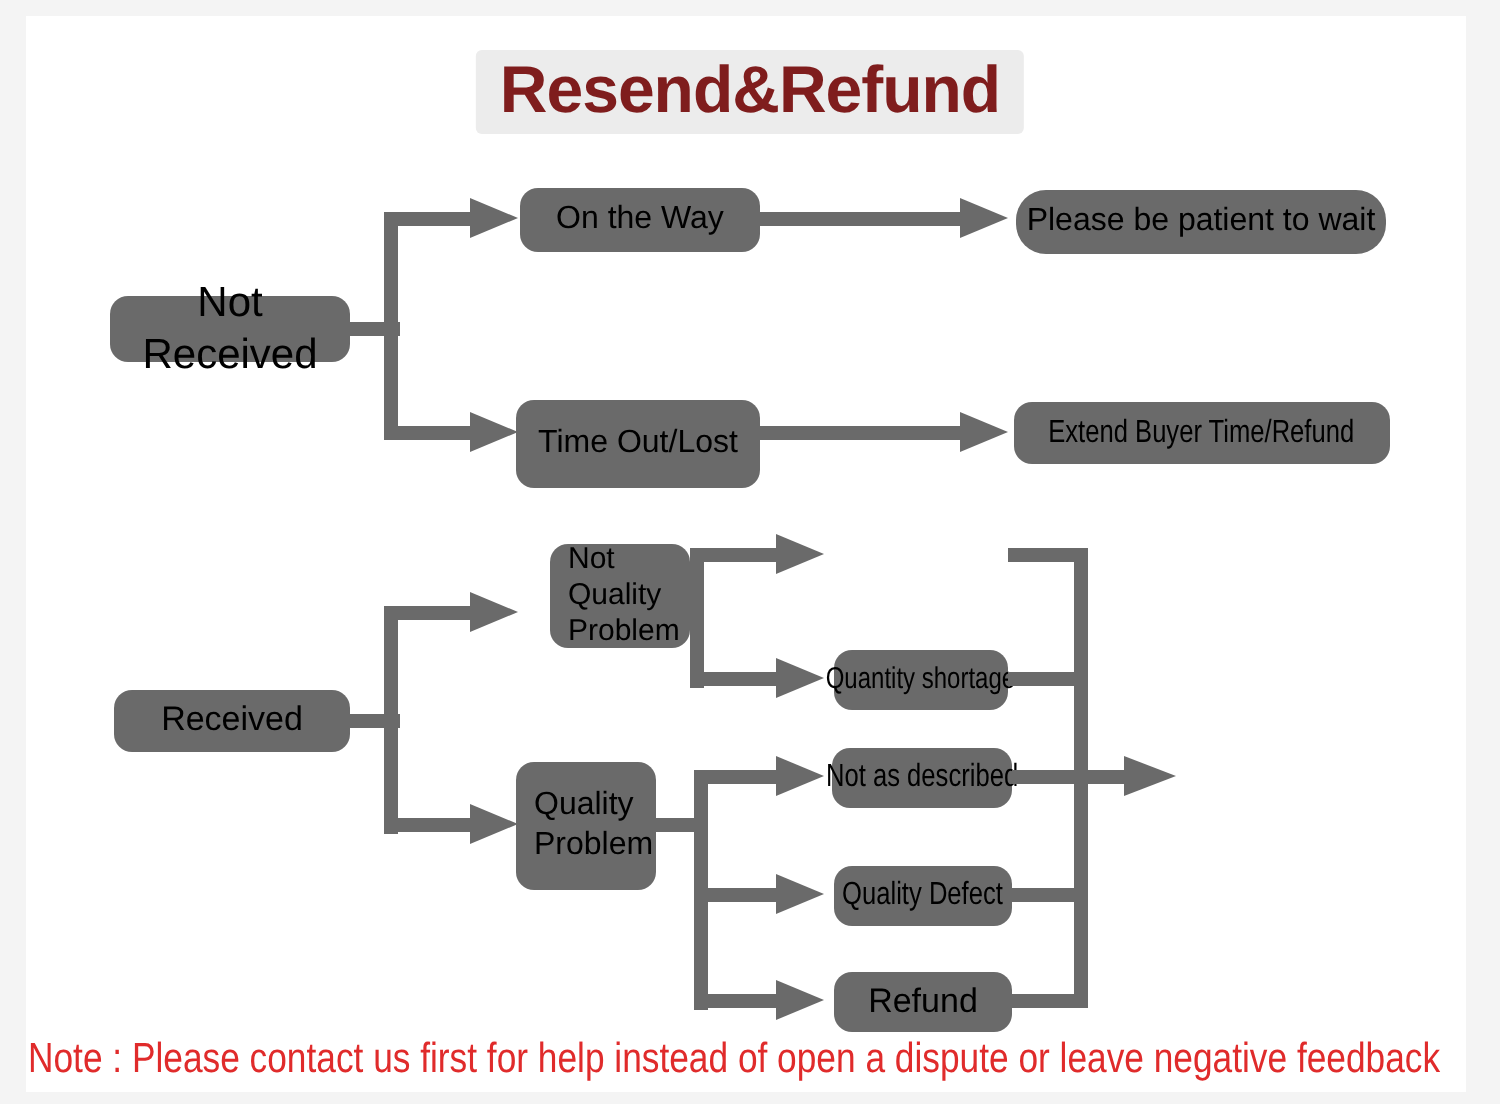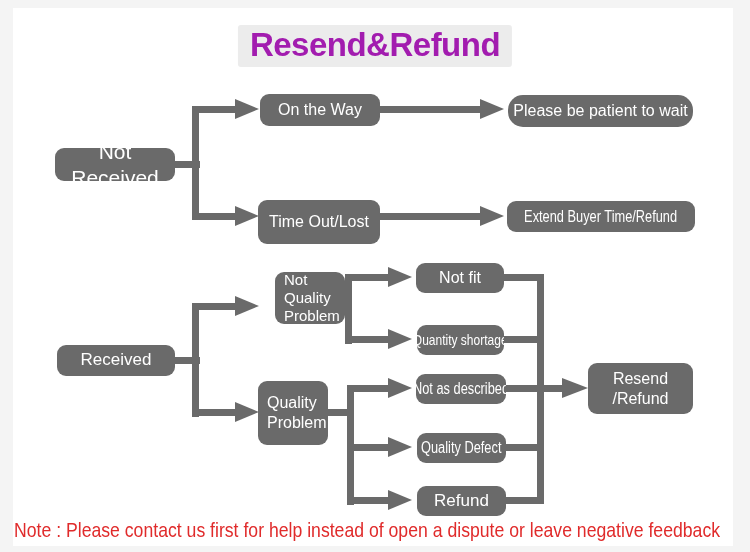--- a/index.html
+++ b/index.html
@@ -16,32 +16,32 @@
   #panel{
     position:absolute;
     left:13px;top:8px;width:720px;height:538px;
     background:#ffffff;
   }
   .title{
     position:absolute;
     top:25px;left:50%;
     transform:translateX(-50%);
     background:#ececec;
-    color:#a21caf;
+    color:#7f1d1d;
     font-size:33px;
     font-weight:700;
     letter-spacing:-0.5px;
     padding:1px 12px 3px 12px;
     border-radius:3px;
     white-space:nowrap;
   }
   .box{
     position:absolute;
     background:#6a6a6a;
-    color:#ffffff;
+    color:#000000;
     border-radius:9px;
     display:flex;
     align-items:center;
     justify-content:center;
     font-size:16px;
     line-height:1.22;
     white-space:pre-line;
     box-sizing:border-box;
     text-align:center;
   }
@@ -115,21 +115,20 @@
   <div class="ah" style="left:235px;top:296px;"></div>
   <div class="box leftalign" style="left:275px;top:272px;width:70px;height:52px;font-size:15px;">Not
 Quality
 Problem</div>
 
   <div class="hline" style="left:328px;top:304px;width:24px;height:7px;"></div>
   <div class="vline" style="left:345px;top:274px;width:7px;height:70px;"></div>
 
   <div class="hline" style="left:352px;top:274px;width:36px;height:7px;"></div>
   <div class="ah" style="left:388px;top:267px;"></div>
-  <div class="box" style="left:416px;top:263px;width:88px;height:30px;">Not fit</div>
 
   <div class="hline" style="left:352px;top:336px;width:36px;height:7px;"></div>
   <div class="ah" style="left:388px;top:329px;"></div>
   <div class="box cond" style="left:417px;top:325px;width:87px;height:30px;font-size:15px;"><span>Quantity shortage</span></div>
 
   <div class="hline" style="left:192px;top:409px;width:44px;height:7px;"></div>
   <div class="ah" style="left:235px;top:402px;"></div>
   <div class="box leftalign" style="left:258px;top:381px;width:70px;height:64px;">Quality
 Problem</div>
 
@@ -150,17 +149,15 @@
 
   <div class="hline" style="left:504px;top:274px;width:40px;height:7px;"></div>
   <div class="hline" style="left:504px;top:336px;width:40px;height:7px;"></div>
   <div class="hline" style="left:506px;top:385px;width:38px;height:7px;"></div>
   <div class="hline" style="left:506px;top:444px;width:38px;height:7px;"></div>
   <div class="hline" style="left:506px;top:497px;width:38px;height:7px;"></div>
   <div class="vline" style="left:537px;top:274px;width:7px;height:230px;"></div>
 
   <div class="hline" style="left:544px;top:385px;width:18px;height:7px;"></div>
   <div class="ah" style="left:562px;top:378px;border-left-width:26px;"></div>
-  <div class="box" style="left:588px;top:363px;width:105px;height:51px;">Resend
-/Refund</div>
 
   <div class="note">Note : Please contact us first for help instead of open a dispute or leave negative feedback</div>
 </div>
 
 </body></html>

